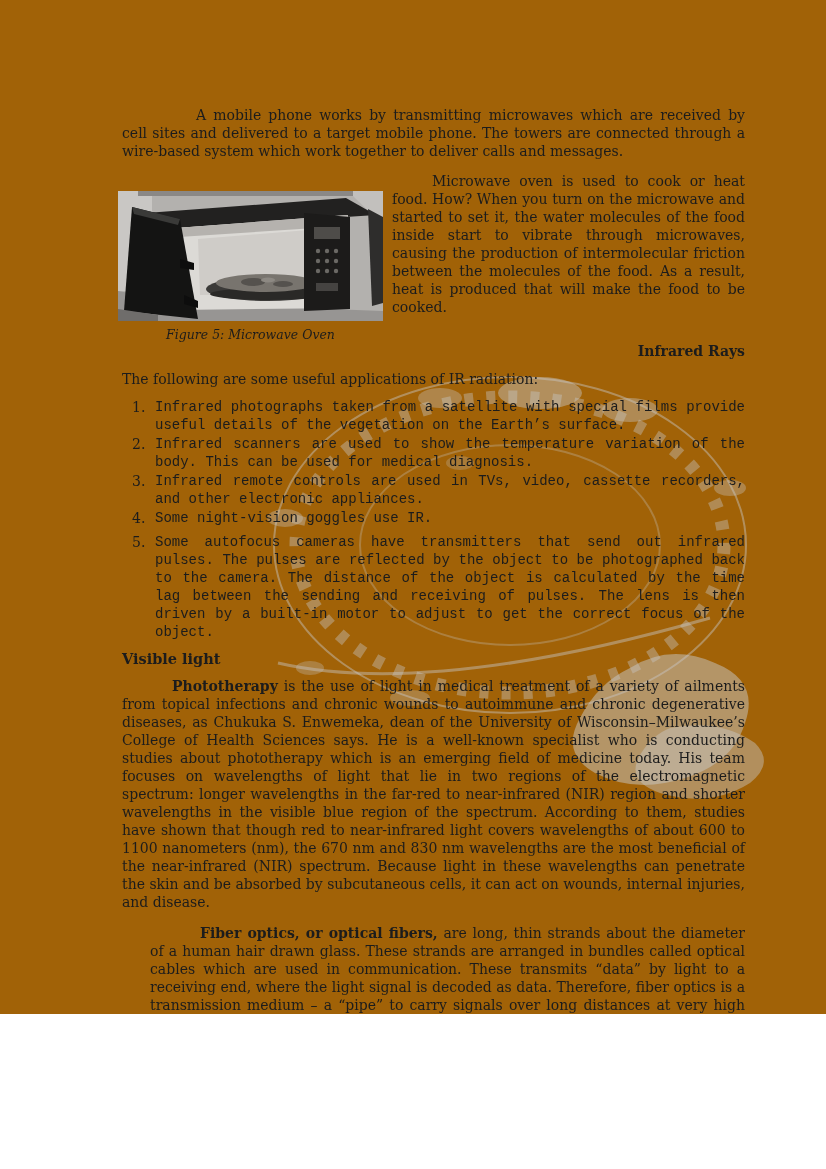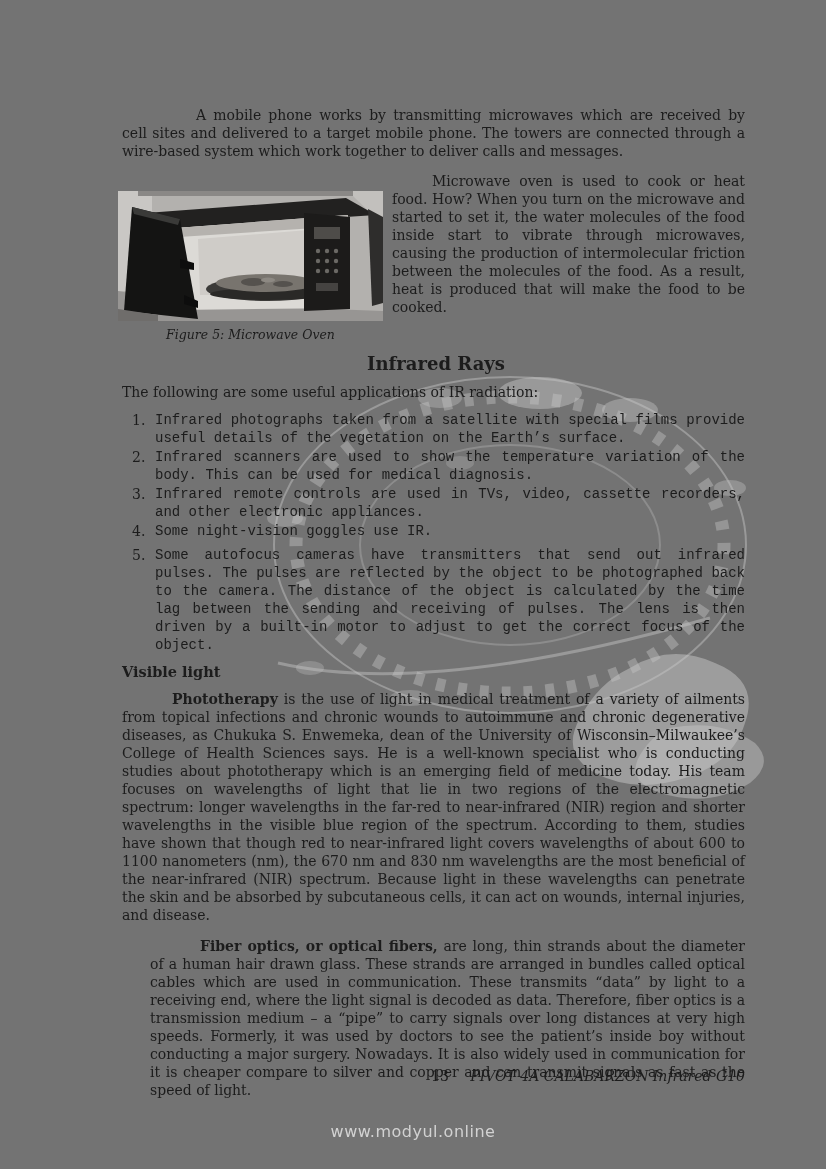--- a/index.html
+++ b/index.html
@@ -1,32 +1,32 @@
 <!DOCTYPE html>
 <html><head>
 <meta charset="utf-8">
 <style>
   html,body{margin:0;padding:0;background:#ffffff;}
   .page{
-    position:relative;width:826px;height:1169px;background:#737373;
+    position:relative;width:826px;height:1014px;background:#a16207;
     font-family:"DejaVu Serif", serif;color:#1c1c1c;overflow:hidden;
   }
   .seal{position:absolute;left:110px;top:368px;width:660px;height:440px;z-index:0;pointer-events:none;}
   .content{position:absolute;left:122px;top:106px;width:623px;z-index:1;
     font-size:14px;line-height:18px;text-align:justify;}
   p{margin:0;}
   .indent-lg{text-indent:74px;}
   .indent-md{text-indent:50px;}
   .b{font-weight:bold;}
   .figure-row{display:flex;gap:9px;margin-top:12px;margin-left:-4px;}
   .figure-block{width:265px;flex:none;margin-top:19px;}
   .figure-img{display:block;width:265px;height:130px;}
   .figure-caption{text-align:center;font-style:italic;font-size:12.5px;margin-top:6px;line-height:15px;}
   .micro-text{flex:1;text-indent:40px;}
-  .h-ir{font-weight:bold;font-size:18px;margin-top:13px;margin-left:5px;line-height:18px;text-align:center;}
+  .h-ir{font-weight:bold;font-size:14px;margin-left:5px;line-height:18px;text-align:right;}
   .lead{margin-top:10px;text-align:left;}
   .ir-list{margin-top:10px;}
   .ir-item{display:flex;margin-top:1px;}
   .ir-item.spaced{margin-top:6px;}
   .ir-num{flex:none;width:23px;margin-left:10px;}
   .ir-text{flex:1;text-align:justify;font-family:Liberation Mono, monospace;}
   .h-vl{font-weight:bold;font-size:14.5px;margin-top:9px;line-height:18px;text-align:left;}
   .para-photo{margin-top:9px;}
   .para-fiber{margin-top:13px;margin-left:28px;}
   .footer{position:absolute;left:122px;top:1068px;width:623px;font-size:14px;z-index:1;}

